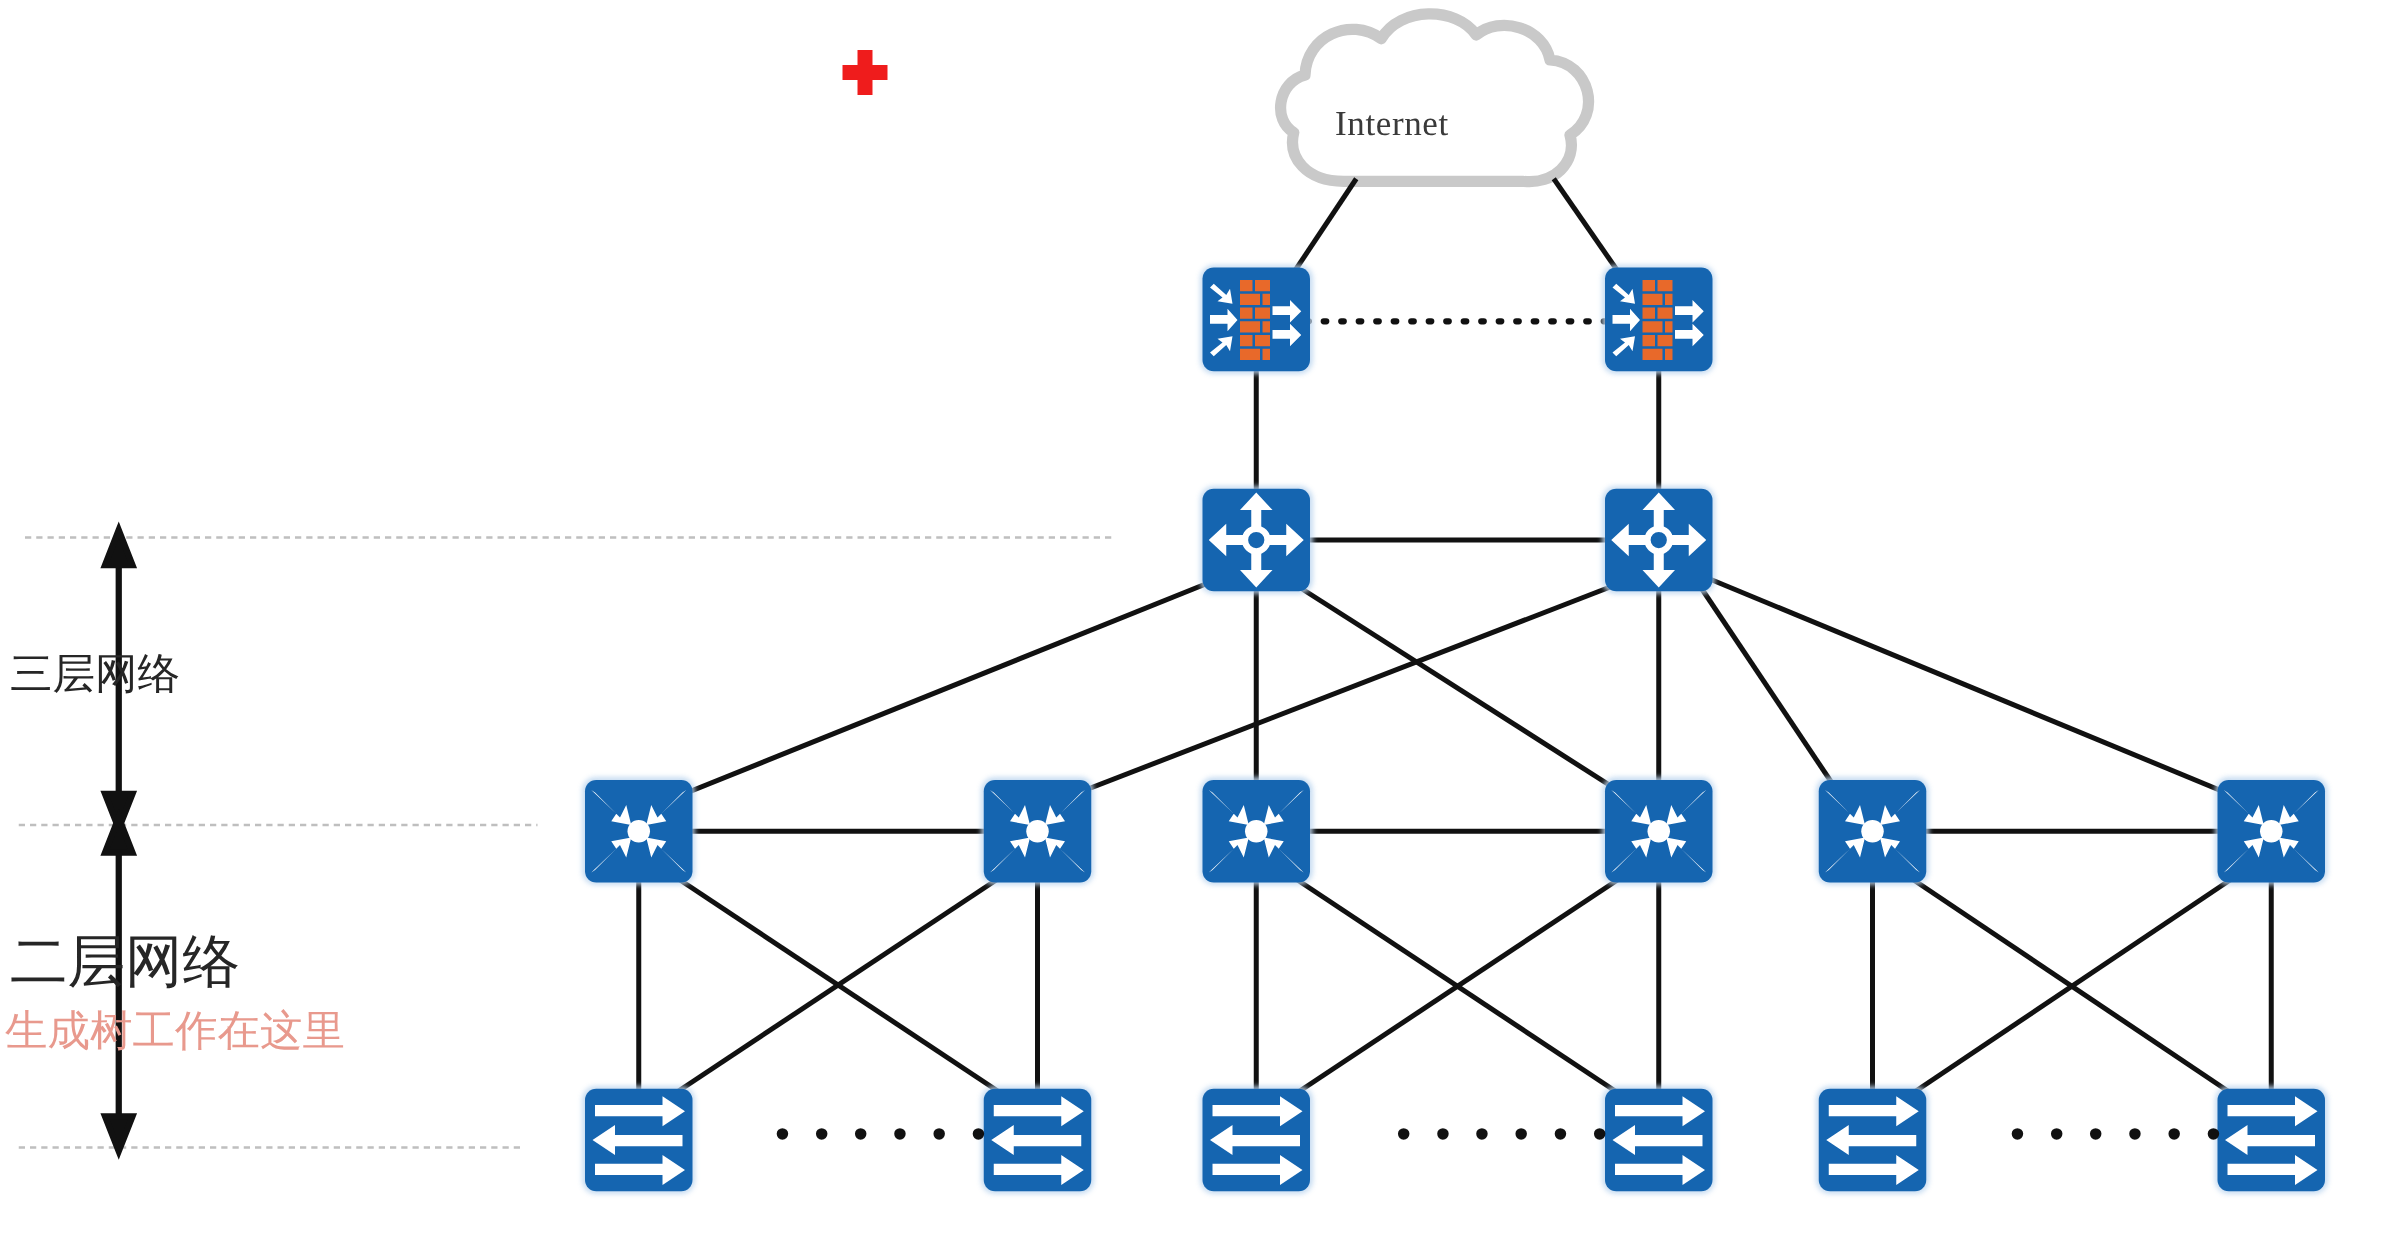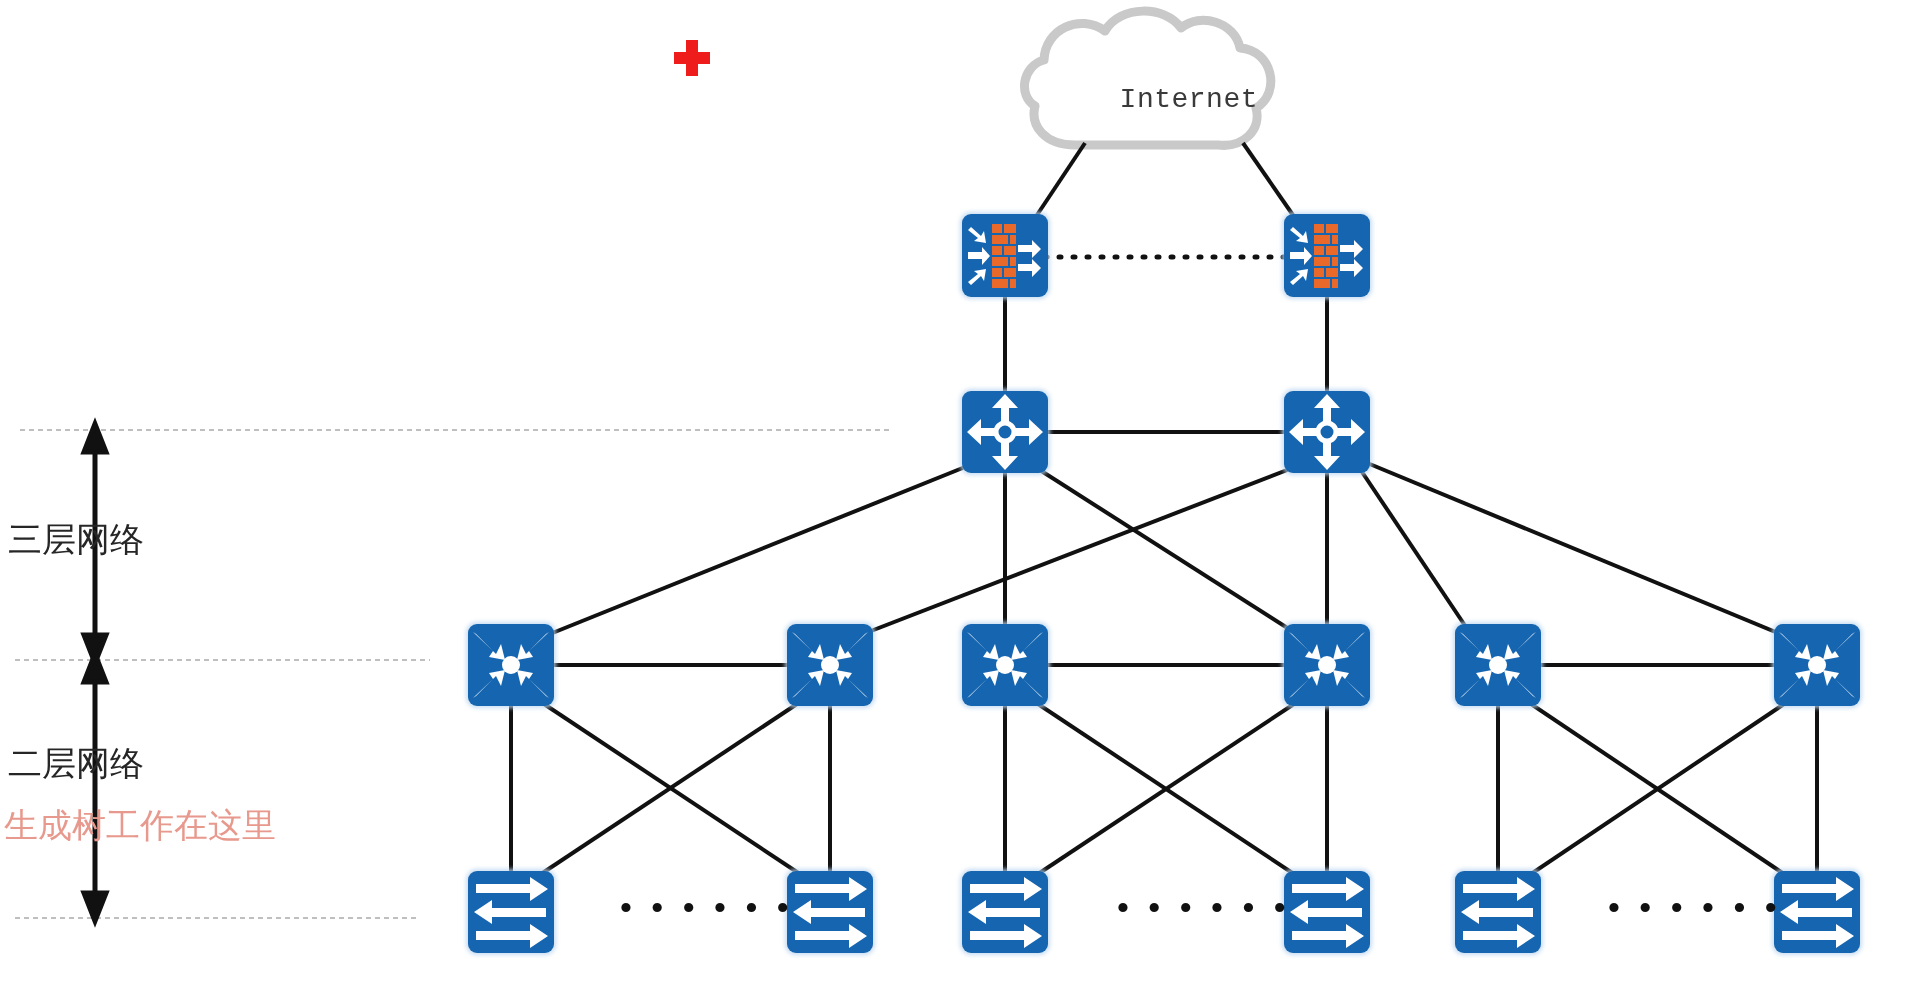--- a/index.html
+++ b/index.html
@@ -36,36 +36,36 @@
   #label-l3 {
     left: 8px;
     top: 525px;
     font-size: 34px;
     color: #262626;
     font-family: Liberation Mono, monospace;
   }
   #label-l2 {
     left: 8px;
     top: 746px;
-    font-size: 34px;
+    font-size: 46px;
     color: #262626;
   }
   #label-stp {
     left: 4px;
     top: 808px;
     font-size: 34px;
     color: #e8998d;
   }
   #cloud-text {
     position: absolute;
     left: 1068px;
     top: 84px;
     width: 190px;
-    text-align: right;
-    font-family: Liberation Mono, monospace;
+    text-align: left;
+    font-family: Liberation Serif, serif;
     font-size: 28px;
     color: #3a3a3a;
     letter-spacing: 0.5px;
   }
   .node {
     position: absolute;
     border-radius: 9px;
     background: #1565b0;
     box-shadow: 0 0 4px 2px rgba(190, 215, 240, 0.85);
   }

